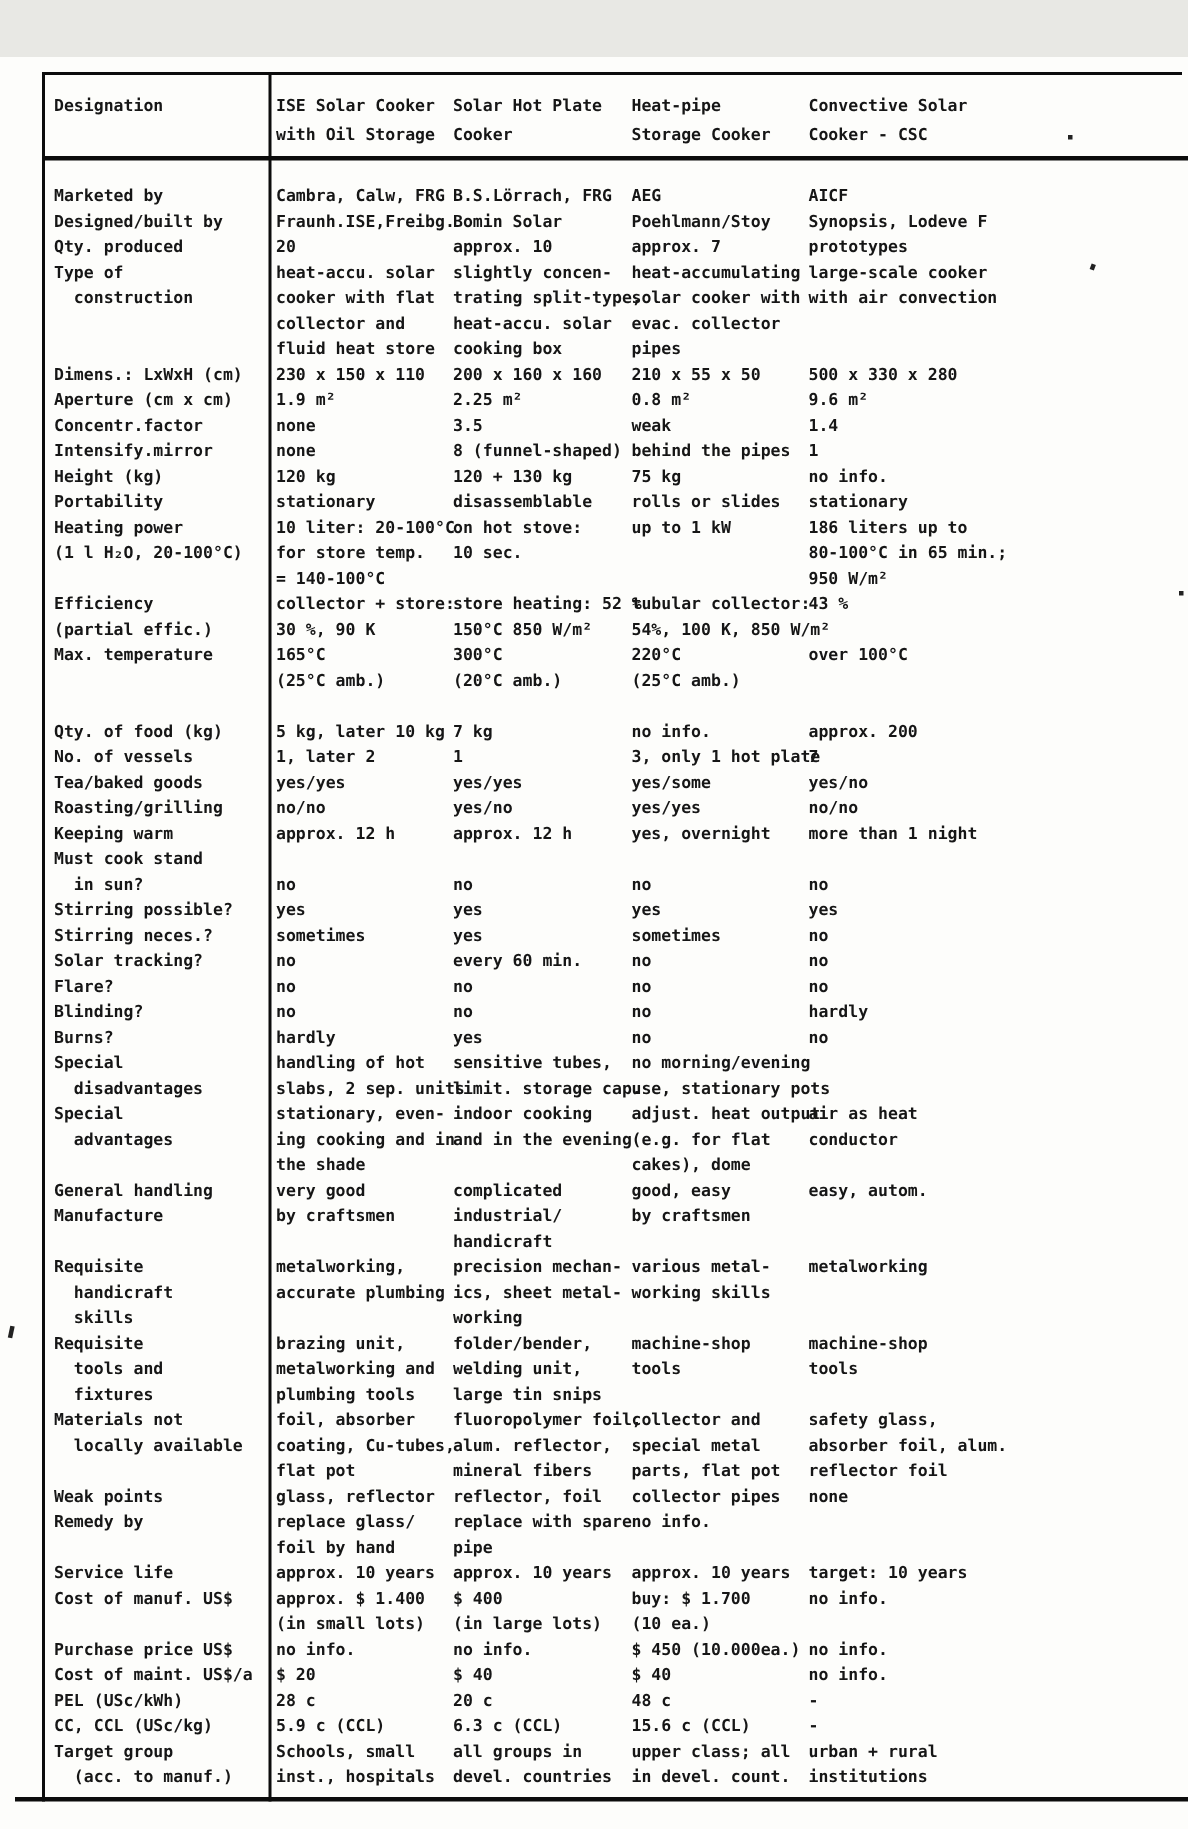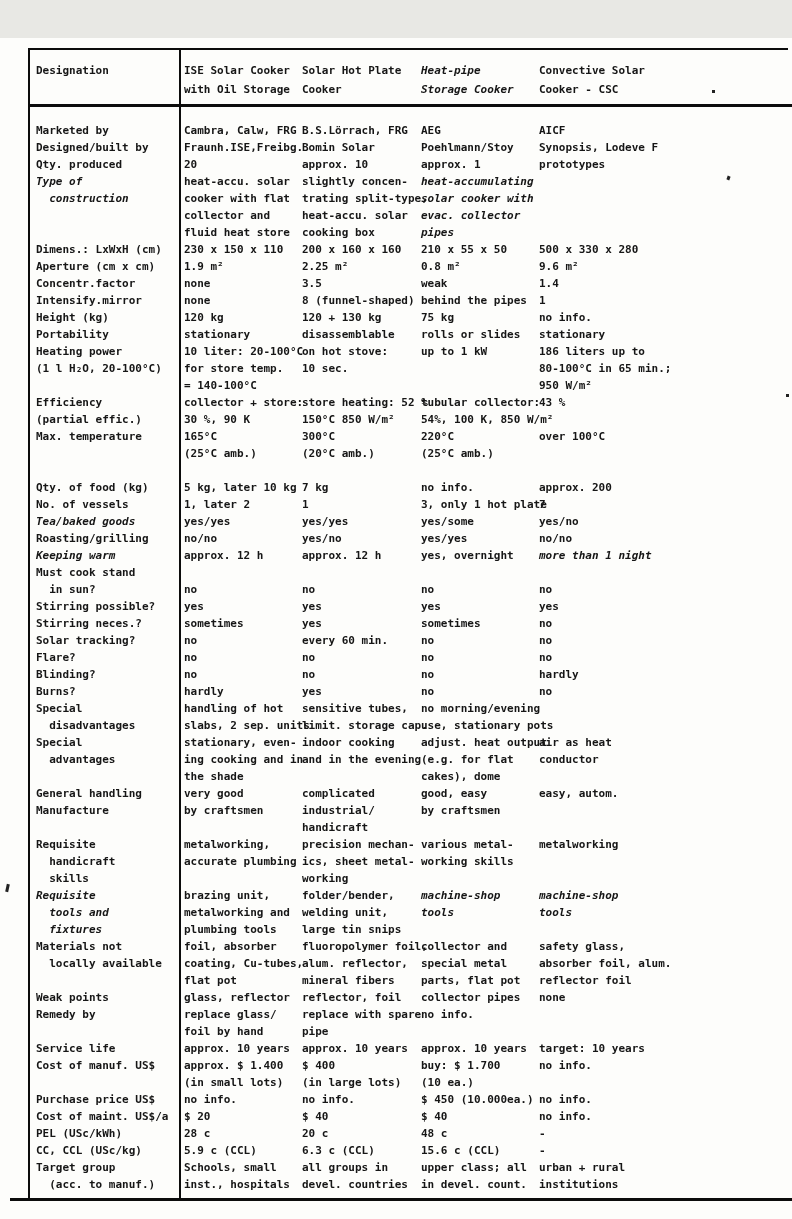--- a/index.html
+++ b/index.html
@@ -16,21 +16,21 @@
   #border-sep{left:179px;top:10px;width:2px;height:1153px;}
   
   #thead{position:absolute;left:36px;top:23px;width:752px;display:grid;
          grid-template-columns:148px 118px 119px 118px 1fr;}
   #thead .line{height:19px;line-height:19px;white-space:pre;}
   
   #tbody{position:absolute;left:36px;top:84px;width:752px;}
   .trow{display:grid;grid-template-columns:148px 118px 119px 118px 1fr;}
   .cell{overflow:visible;}
   .line{height:17px;line-height:17px;white-space:pre;}
-  .em{font-style:italic;}
+  .em{}
   
   .artifact{position:absolute;background:#222;}
   #art-1{left:6px;top:846px;width:3px;height:8px;transform:rotate(12deg);}
   #art-2{left:712px;top:52px;width:3px;height:3px;}
   #art-3{left:727px;top:138px;width:3px;height:4px;transform:rotate(20deg);}
   #art-4{left:786px;top:356px;width:3px;height:3px;}
 </style>
 </head>
 <body>
 
@@ -101,21 +101,21 @@
         <div class="cell">
           <div class="line">Qty. produced</div>
         </div>
         <div class="cell">
           <div class="line">20</div>
         </div>
         <div class="cell">
           <div class="line">approx. 10</div>
         </div>
         <div class="cell">
-          <div class="line">approx. 1</div>
+          <div class="line">approx. 7</div>
         </div>
         <div class="cell">
           <div class="line">prototypes</div>
         </div>
       </div>
       <div class="trow">
         <div class="cell em">
           <div class="line">Type of</div>
           <div class="line">  construction</div>
         </div>
@@ -129,20 +129,24 @@
           <div class="line">slightly concen-</div>
           <div class="line">trating split-type,</div>
           <div class="line">heat-accu. solar</div>
           <div class="line">cooking box</div>
         </div>
         <div class="cell em">
           <div class="line">heat-accumulating</div>
           <div class="line">solar cooker with</div>
           <div class="line">evac. collector</div>
           <div class="line">pipes</div>
+        </div>
+        <div class="cell">
+          <div class="line">large-scale cooker</div>
+          <div class="line">with air convection</div>
         </div>
       </div>
       <div class="trow">
         <div class="cell">
           <div class="line">Dimens.: LxWxH (cm)</div>
         </div>
         <div class="cell">
           <div class="line">230 x 150 x 110</div>
         </div>
         <div class="cell">

